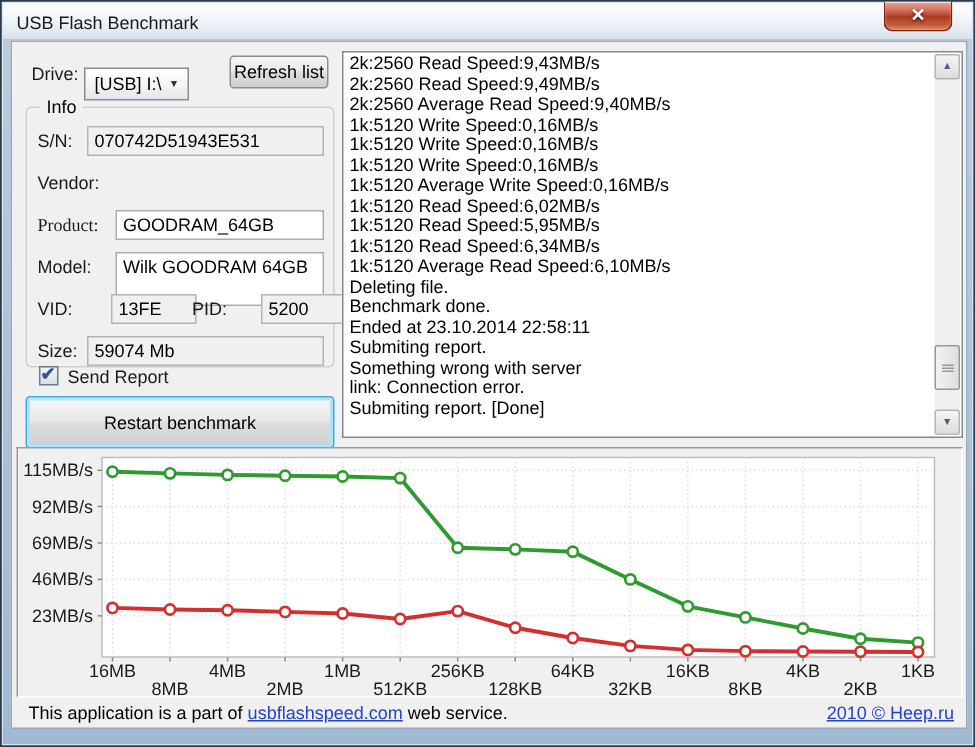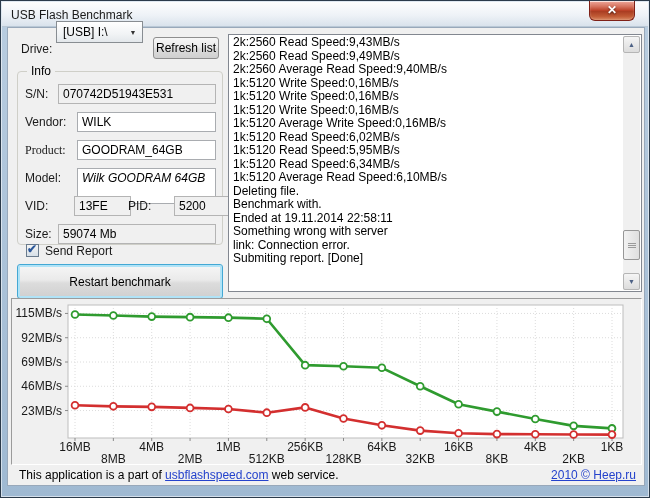--- a/index.html
+++ b/index.html
@@ -29,21 +29,21 @@
     position:absolute; left:6px; top:26px; width:638px; height:459px;
     background:#f0f0f0; border:1px solid #98a8ba;
   }
   .lbl { position:absolute; color:#1a1a1a; white-space:nowrap; }
   .tb {
     position:absolute; background:#fff; border:1px solid #a9acb0;
     line-height:18px; padding-left:4px; white-space:nowrap; overflow:hidden;
   }
   .tb.ro { background:#f0f0f0; border-color:#b4b4b4; }
   .combo {
-    position:absolute; left:55px; top:20px; width:87px; height:22px;
+    position:absolute; left:55px; top:44px; width:70px; height:22px;
     border:1px solid #888d92; background:linear-gradient(#fff,#f1f3f5 60%,#e3e7eb);
     cursor:default;
   }
   .combo-value { position:absolute; left:6px; top:3px; }
   .combo-arrow {
     position:absolute; right:0; top:0; bottom:0; width:18px;
     font-size:7px; color:#333; display:flex; align-items:center; justify-content:center;
   }
   .btn {
     position:absolute; border:1px solid #8e8e8e; border-radius:3px;
@@ -119,27 +119,26 @@
   </div>
   <button class="btn btn-refresh">Refresh list</button>
 
   <div class="group"></div>
   <span class="group-label">Info</span>
 
   <span class="lbl" style="left:24px; top:86px;">S/N:</span>
   <div class="tb ro" style="left:57px; top:83px; width:158px; height:20px;">070742D51943E531</div>
 
   <span class="lbl" style="left:24px; top:114px;">Vendor:</span>
-  <div class="tb" style="left:76px; top:111px; width:139px; height:20px;">WILK</div>
 
   <span class="lbl" style="left:24px; top:142px;font-family:Liberation Serif, serif;">Product:</span>
   <div class="tb" style="left:76px; top:139px; width:139px; height:20px;">GOODRAM_64GB</div>
 
   <span class="lbl" style="left:24px; top:170px;">Model:</span>
-  <div class="tb" style="left:76px; top:167px; width:139px; height:36px;font-style:italic;">Wilk GOODRAM 64GB</div>
+  <div class="tb" style="left:76px; top:167px; width:139px; height:36px;">Wilk GOODRAM 64GB</div>
 
   <span class="lbl" style="left:24px; top:198px;">VID:</span>
   <div class="tb ro" style="left:57px; top:195px; width:57px; height:20px;margin-left:16px;">13FE</div>
   <span class="lbl" style="left:127px; top:198px;">PID:</span>
   <div class="tb ro" style="left:152px; top:195px; width:57px; height:20px;margin-left:21px;">5200</div>
 
   <span class="lbl" style="left:24px; top:226px;">Size:</span>
   <div class="tb ro" style="left:57px; top:223px; width:158px; height:20px;">59074 Mb</div>
 
   <div class="checkbox">
@@ -155,22 +154,23 @@
         <div>2k:2560 Average Read Speed:9,40MB/s</div>
         <div>1k:5120 Write Speed:0,16MB/s</div>
         <div>1k:5120 Write Speed:0,16MB/s</div>
         <div>1k:5120 Write Speed:0,16MB/s</div>
         <div>1k:5120 Average Write Speed:0,16MB/s</div>
         <div>1k:5120 Read Speed:6,02MB/s</div>
         <div>1k:5120 Read Speed:5,95MB/s</div>
         <div>1k:5120 Read Speed:6,34MB/s</div>
         <div>1k:5120 Average Read Speed:6,10MB/s</div>
         <div>Deleting file.</div>
-        <div>Benchmark with.</div>
-        <div>Ended at 19.11.2014 22:58:11</div>
+        <div>Benchmark done.</div>
+        <div>Ended at 23.10.2014 22:58:11</div>
+        <div>Submiting report.</div>
         <div>Something wrong with server</div>
         <div>link: Connection error.</div>
         <div>Submiting report. [Done]</div>
       </div>
     <div class="scrollbar">
       <div class="sb-btn sb-up">
         <span>▲</span>
       </div>
       <div class="sb-thumb">
         <span class="sb-grip"></span>

